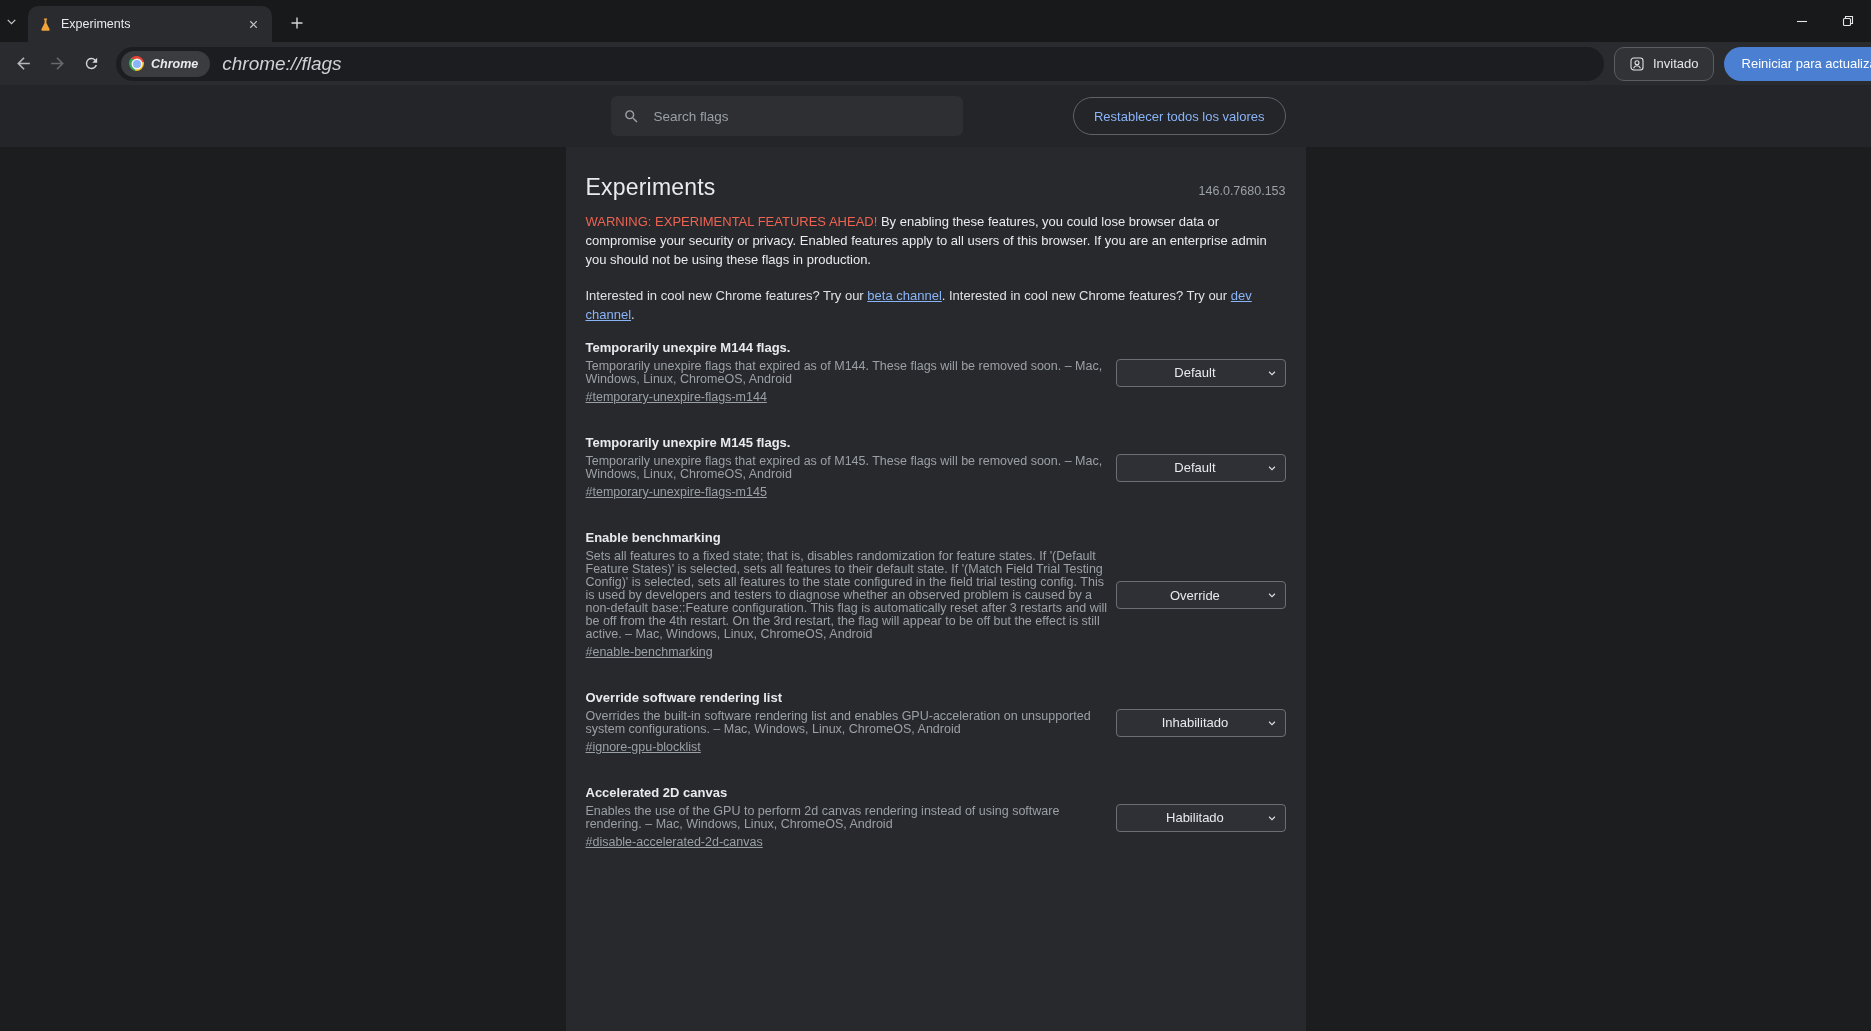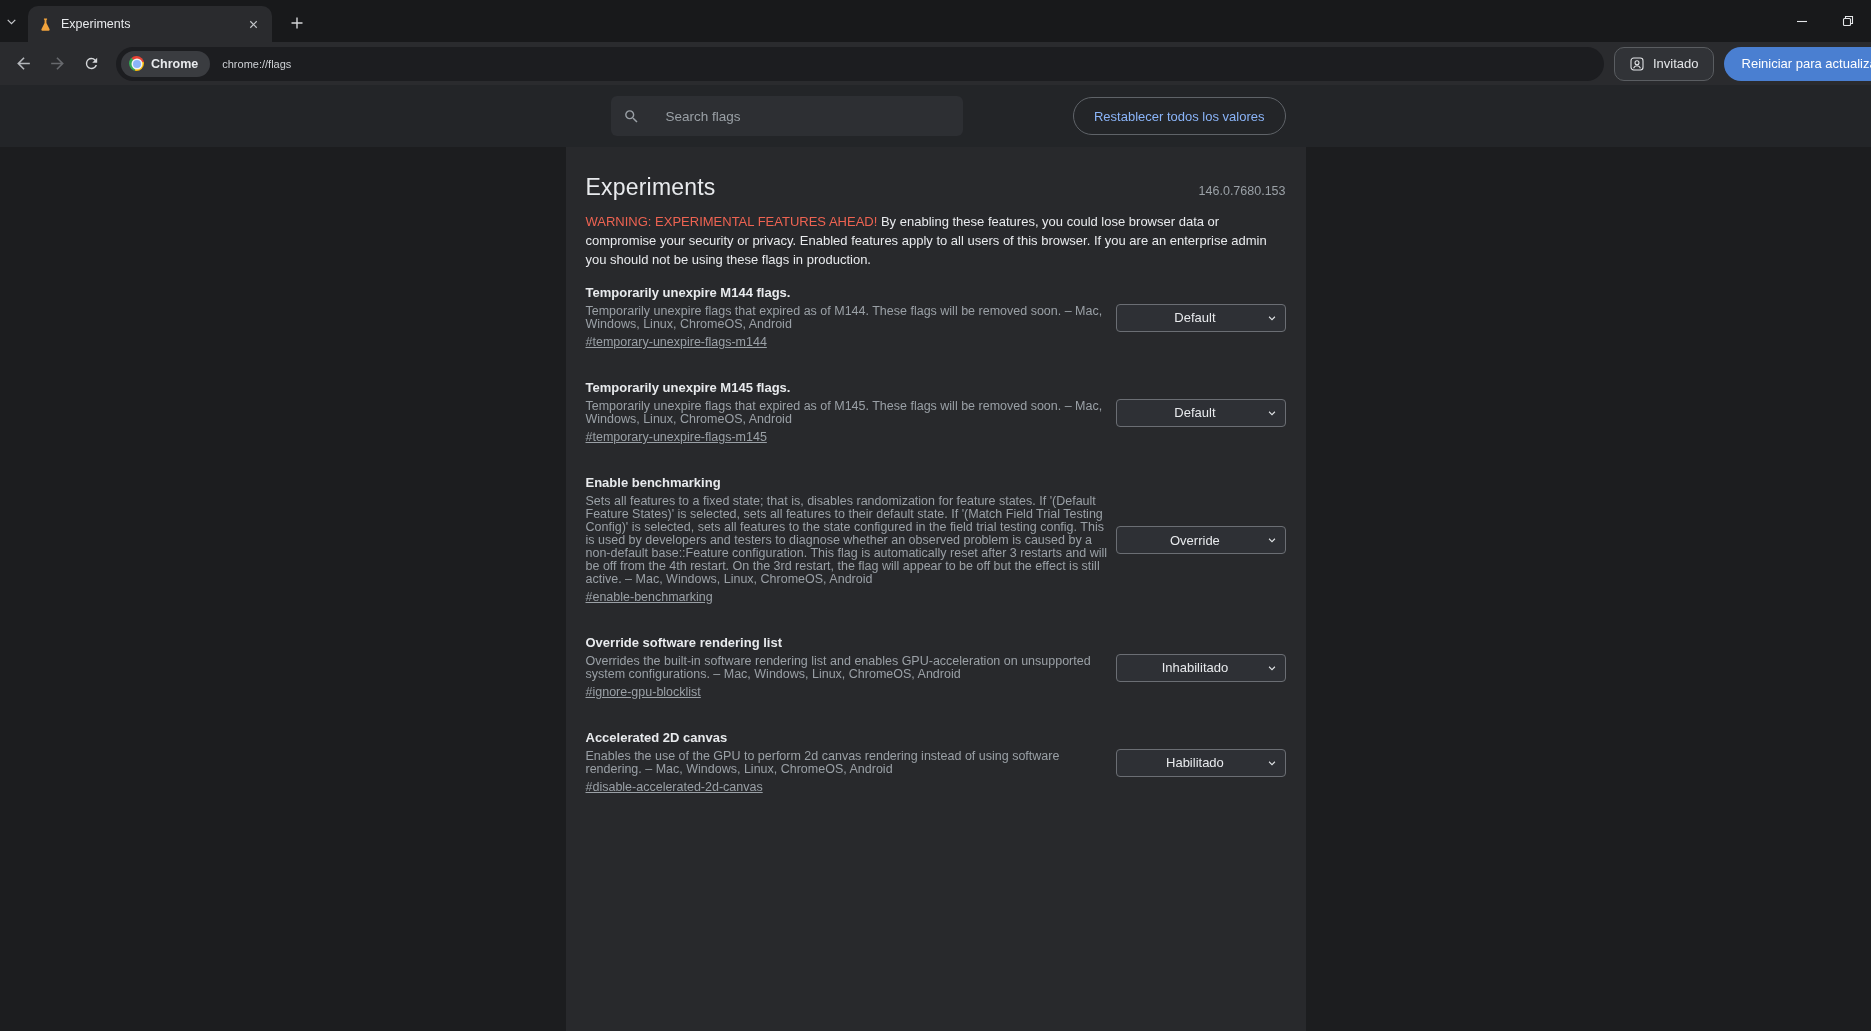--- a/index.html
+++ b/index.html
@@ -17,33 +17,33 @@
   .newtab-btn { width:30px; height:30px; margin:0 0 4px 10px; display:flex; align-items:center; justify-content:center; color:#d3d5d8; border-radius:50%; cursor:pointer; }
   .win-controls { position:absolute; right:0; top:0; height:42px; display:flex; }
   .win-btn { width:46px; height:42px; display:flex; align-items:center; justify-content:center; color:#e4e6e9; cursor:pointer; }
 
   
   .toolbar { height:43px; background:#2a2b2e; display:flex; align-items:center; padding-left:6px; overflow:hidden; }
   .nav-btn { width:34px; height:34px; border-radius:50%; display:flex; align-items:center; justify-content:center; cursor:pointer; }
   .back-ic { color:#b4b7bb; }
   .fwd-ic { color:#67696d; }
   .reload-ic { color:#d6d8db; }
-  .omnibox { flex:1; height:34px; margin:0 10px 0 8px; background:#1c1d20; border-radius:17px; display:flex; align-items:center; padding:0 5px; min-width:0; cursor:text; }
+  .omnibox { flex:1; height:34px; margin:0 10px 0 8px; background:#1c1d20; border-radius:17px; display:flex; align-items:center; padding:0 5px; min-width:0; cursor:text;font-style:italic; }
   .chrome-chip { height:26px; background:#3a3c40; border-radius:13px; display:flex; align-items:center; gap:7px; padding:0 12px 0 8px; cursor:pointer; }
   .chip-logo { width:15px; height:15px; border-radius:50%; background:conic-gradient(from -45deg,#ea4335 0 33.3%,#fbbc05 0 66.6%,#34a853 0 100%); position:relative; }
   .chip-logo::after { content:""; position:absolute; inset:3.5px; border-radius:50%; background:#8ab4f8; box-shadow:0 0 0 1.5px #f1f3f4; }
   .chip-label { font-size:12.5px; font-weight:700; color:#e8eaed; }
-  .omni-url { margin-left:12px; font-size:11px; color:#ced1d5; white-space:nowrap; }
+  .omni-url { margin-left:12px; font-size:19px; color:#ced1d5; white-space:nowrap; }
   .guest-btn { height:34px; border:1px solid #5a5d61; background:#313337; border-radius:10px; display:flex; align-items:center; gap:8px; padding:0 14px; font-size:13px; color:#e4e6e9; margin-right:10px; white-space:nowrap; cursor:pointer; }
   .restart-btn { height:34px; background:#4a7fd1; border-radius:17px; border:none; color:#ffffff; font-size:13px; font-family:inherit; display:flex; align-items:center; padding:0 18px; white-space:nowrap; flex-shrink:0; margin-right:-28px; cursor:pointer; }
 
   
   .flags-band { height:62px; background:#232528; }
   .band-inner { width:740px; height:100%; margin:0 auto; padding:0 20px; display:flex; align-items:center; }
-  .search-box { width:352px; height:40px; margin-left:25px; background:#2d2f33; border-radius:6px; display:flex; align-items:center; padding:0 12px; gap:26px; }
+  .search-box { width:352px; height:40px; margin-left:25px; background:#2d2f33; border-radius:6px; display:flex; align-items:center; padding:0 12px; gap:14px; }
   .search-box input { flex:1; background:transparent; border:none; outline:none; color:#e8eaed; font-size:13.5px; font-family:inherit; min-width:0; }
   .search-box input::placeholder { color:#9aa0a6; }
   .reset-btn { margin-left:auto; height:38px; border:1px solid #5f6368; border-radius:19px; background:transparent; color:#8ab4f8; font-size:13px; font-weight:500; font-family:Liberation Sans, sans-serif; padding:0 20px; white-space:nowrap; cursor:pointer; }
 
   
   .page-body { height:884px; background:#1c1d1f; }
   .content-col { width:740px; height:100%; margin:0 auto; background:#28292c; padding:27px 20px 0; overflow:hidden; }
   .title-row { display:flex; align-items:flex-end; justify-content:space-between; }
   .page-title { font-size:23px; font-weight:400; color:#e8eaed; letter-spacing:.2px; }
   .version { font-size:12.5px; color:#9aa0a6; padding-bottom:3px; }
@@ -155,20 +155,21 @@
 <div class="page-body">
   <div class="content-col">
 
     <div class="title-row">
       <h1 class="page-title">Experiments</h1>
       <span class="version">146.0.7680.153</span>
     </div>
 
     <p class="warning"><span class="warn-red">WARNING: EXPERIMENTAL FEATURES AHEAD!</span><span> By enabling these features, you could lose browser data or compromise your security or privacy. Enabled features apply to all users of this browser. If you are an enterprise admin you should not be using these flags in production.</span></p>
 
+    <p class="promo"><span>Interested in cool new Chrome features? Try our </span><a>beta channel</a><span>. Interested in cool new Chrome features? Try our </span><a>dev channel</a><span>.</span></p>
 
 
     <div class="flag-list">
 
       <div class="flag-row">
         <div class="flag-text">
           <div class="flag-title">Temporarily unexpire M144 flags.</div>
           <div class="flag-desc">Temporarily unexpire flags that expired as of M144. These flags will be removed soon. – Mac, Windows, Linux, ChromeOS, Android</div>
           <a class="flag-link">#temporary-unexpire-flags-m144</a>
         </div>

